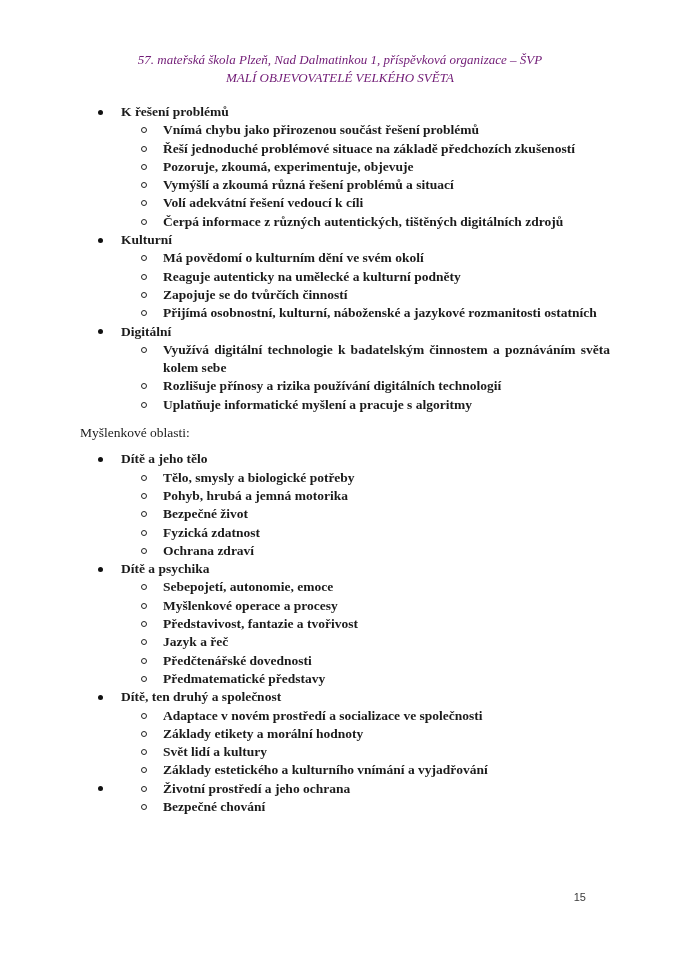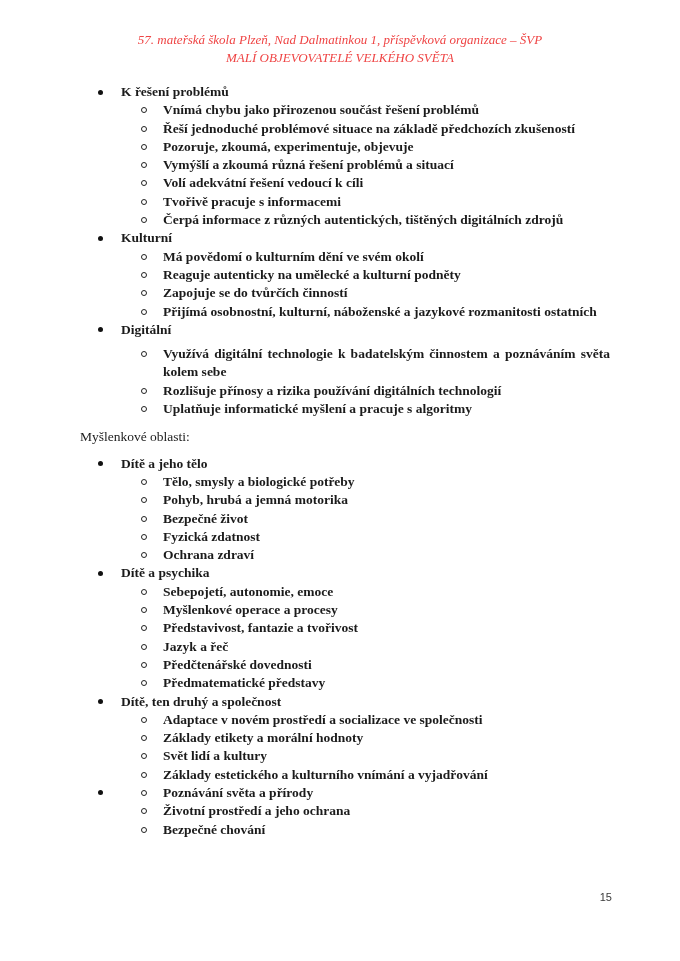--- a/index.html
+++ b/index.html
@@ -9,24 +9,24 @@
     height: 961px;
     margin: 0 auto;
     background: #ffffff;
     font-family: "Liberation Serif", serif;
     font-size: 13.5px;
     line-height: 18.3px;
     color: #1b1b1b;
     overflow: hidden;
   }
   .header {
-    padding-top: 31px;
+    padding-top: 51px;
     text-align: center;
     font-style: italic;
-    color: #ef4444;
+    color: #701a75;
     font-size: 13px;
     line-height: 17.5px;
   }
   .content { margin: 17px 70px 0 80px; }
   ul { margin: 0; padding: 0; list-style: none; font-weight: bold; }
   .l1 > li { position: relative; }
   .l1 > li > .group-title { display: block; padding-left: 41px; }
   .l1 > li::before {
     content: "";
     position: absolute;
@@ -39,25 +39,25 @@
   .l2 > li::before {
     content: "";
     position: absolute;
     left: 61px; top: 6px;
     width: 6px; height: 6px;
     border: 1px solid #222;
     border-radius: 50%;
     box-sizing: border-box;
     background: transparent;
   }
-  .justify { text-align: justify; margin-top: 6px; }
+  .justify { text-align: justify; }
   .heading { margin: 10px 0 8px 0; }
   .pagenum {
     position: absolute;
-    top: 888px; right: 68px;
+    top: 888px; right: 94px;
     font-family: "Liberation Sans", sans-serif;
     font-size: 11px;
     color: #3a3a3a;
   }
 </style>
 </head>
 <body>
 
 <div class="page">
 
@@ -70,21 +70,20 @@
 
     <ul class="l1">
       <li>
         <span class="group-title">K řešení problémů</span>
         <ul class="l2">
           <li>Vnímá chybu jako přirozenou součást řešení problémů</li>
           <li>Řeší jednoduché problémové situace na základě předchozích zkušeností</li>
           <li>Pozoruje, zkoumá, experimentuje, objevuje</li>
           <li>Vymýšlí a zkoumá různá řešení problémů a situací</li>
           <li>Volí adekvátní řešení vedoucí k cíli</li>
-          <li>Tvořivě pracuje s informacemi</li>
           <li>Čerpá informace z různých autentických, tištěných digitálních zdrojů</li>
         </ul>
       </li>
       <li>
         <span class="group-title">Kulturní</span>
         <ul class="l2">
           <li>Má povědomí o kulturním dění ve svém okolí</li>
           <li>Reaguje autenticky na umělecké a kulturní podněty</li>
           <li>Zapojuje se do tvůrčích činností</li>
           <li>Přijímá osobnostní, kulturní, náboženské a jazykové rozmanitosti ostatních</li>
@@ -128,21 +127,20 @@
         <span class="group-title">Dítě, ten druhý a společnost</span>
         <ul class="l2">
           <li>Adaptace v novém prostředí a socializace ve společnosti</li>
           <li>Základy etikety a morální hodnoty</li>
           <li>Svět lidí a kultury</li>
           <li>Základy estetického a kulturního vnímání a vyjadřování</li>
         </ul>
       </li>
       <li>
         <ul class="l2">
-          <li>Poznávání světa a přírody</li>
           <li>Životní prostředí a jeho ochrana</li>
           <li>Bezpečné chování</li>
         </ul>
       </li>
     </ul>
 
   </div>
 
   <div class="pagenum">15</div>
 

